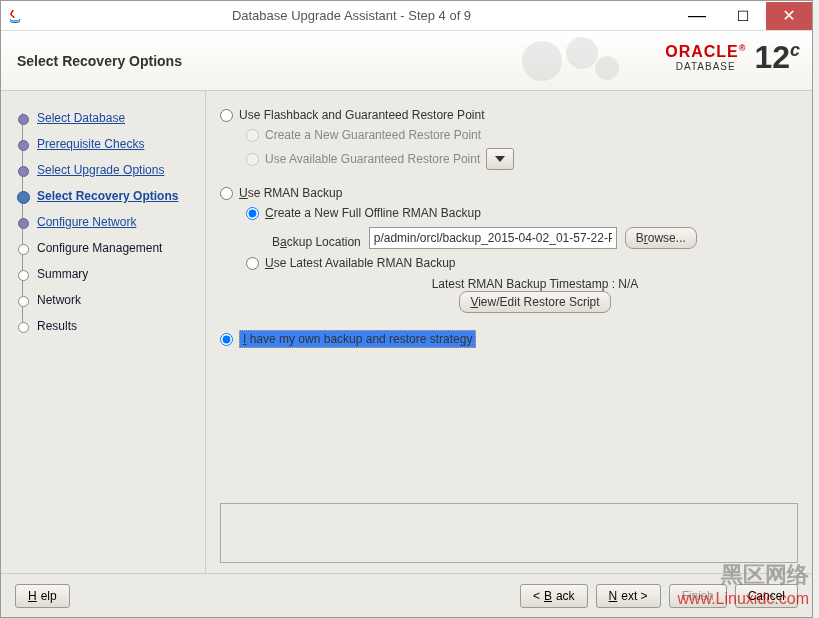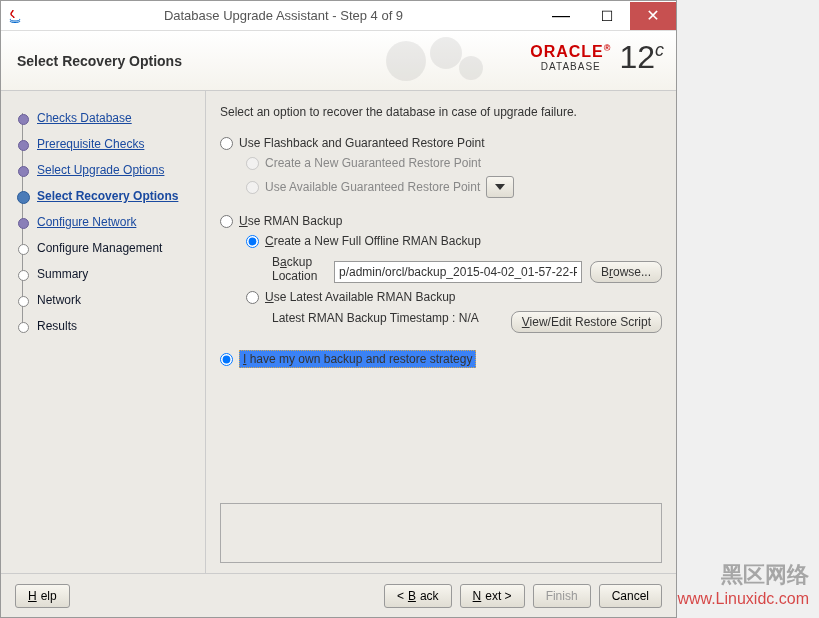--- a/index.html
+++ b/index.html
@@ -1,36 +1,36 @@
 <!DOCTYPE html>
 <html><head>
   <meta charset="utf-8">
   <style>
     * { box-sizing: border-box; margin: 0; padding: 0; }
     body { font-family: Tahoma, Arial, sans-serif; font-size: 12px; background: #f0f0f0; overflow: hidden; }
     
-    .window { width: 677px; height: 618px; background: #eceae5; display: flex; flex-direction: column; border: 1px solid #999; }
+    .window { width: 813px; height: 618px; background: #eceae5; display: flex; flex-direction: column; border: 1px solid #999; }
     
     .titlebar { height: 30px; background: #fff; display: flex; align-items: center; border-bottom: 1px solid #ddd; }
     .titlebar-icon { width: 28px; height: 28px; display: flex; align-items: center; justify-content: center; }
     .java-icon { width: 16px; height: 16px; }
     .titlebar-title { flex: 1; text-align: center; color: #555; font-size: 13px; }
     .titlebar-controls { display: flex; }
     .titlebar-btn { width: 46px; height: 28px; display: flex; align-items: center; justify-content: center; font-family: Arial; cursor: pointer; }
     .titlebar-btn.min { font-size: 18px; }
     .titlebar-btn.max { font-size: 14px; }
     .titlebar-btn.close { background: #c75050; color: #fff; font-size: 16px; }
     
     .header { height: 60px; background: linear-gradient(to bottom, #fff, #f5f3ed); display: flex; align-items: center; padding: 0 16px; border-bottom: 1px solid #ccc; position: relative; }
     .header-title { font-size: 14px; font-weight: bold; color: #333; }
     .header-logo { position: absolute; right: 12px; top: 8px; display: flex; align-items: center; gap: 8px; }
     .oracle-text { text-align: center; }
     .oracle-red { color: #c00; font-weight: bold; font-size: 16px; letter-spacing: 1px; }
     .oracle-db { color: #333; font-size: 10px; letter-spacing: 1px; }
-    .oracle-12c { font-size: 32px; font-weight: normal; color: #333; font-family: Arial; }
+    .oracle-12c { font-size: 32px; font-weight: bold; color: #333; font-family: Arial; }
     .oracle-12c sup { font-size: 18px; font-style: italic; }
     .gear-bg { position: absolute; right: 180px; top: 2px; opacity: 0.15; }
     
     .body-area { flex: 1; display: flex; background: #eceae5; overflow: hidden; }
     
     .sidebar { width: 205px; padding: 14px 8px 14px 16px; border-right: 1px solid #ccc; }
     .step-list { list-style: none; position: relative; }
     .step-list::before { content: ''; position: absolute; left: 5px; top: 8px; bottom: 8px; width: 1px; background: #999; }
     .step-item { position: relative; padding: 6px 0 6px 20px; font-size: 12px; }
     .step-item::before { content: ''; position: absolute; left: 1px; top: 9px; width: 9px; height: 9px; border-radius: 50%; background: #fff; border: 1px solid #888; }
@@ -48,21 +48,21 @@
     .radio-row input[type=radio] { margin-right: 6px; }
     .radio-row label { color: #333; cursor: pointer; }
     .radio-row label u { text-decoration: underline; }
     .radio-row.disabled label { color: #888; }
     .radio-row.selected label { background: #3b82f6; border: 1px dotted #d4a850; padding: 1px 3px; }
     .dropdown-btn { width: 28px; height: 22px; background: linear-gradient(#f8f6f0,#e0ddd3); border: 1px solid #999; border-radius: 3px; display: inline-flex; align-items: center; justify-content: center; margin-left: 6px; cursor: pointer; }
     .input-row { display: flex; align-items: flex-end; padding: 4px 0 4px 52px; gap: 8px; }
     .input-row label { color: #333; }
     .text-input { flex: 0 0 248px; padding: 3px 4px; border: 1px solid #999; background: #fff; font-size: 12px; font-family: inherit; color: #333; }
     .btn { padding: 3px 10px; background: linear-gradient(#f8f6f0,#e0ddd3); border: 1px solid #999; border-radius: 8px; cursor: pointer; font-size: 12px; font-family: inherit; color: #333; }
-    .info-row { padding: 4px 0 4px 52px; color: #333; display: flex; align-items: flex-start; }
+    .info-row { padding: 4px 0 4px 52px; color: #333; display: flex; align-items: center; flex-direction: column; }
     .info-row .spacer { flex: 1; }
     
     .log-box { margin-top: auto; height: 60px; border: 1px solid #aaa; background: #eceae5; }
     
     .footer { height: 44px; border-top: 1px solid #ccc; display: flex; align-items: center; padding: 0 14px; gap: 8px; background: #eceae5; }
     .footer .spacer { flex: 1; }
     .nav-btn { padding: 4px 12px; background: linear-gradient(#f8f6f0,#e0ddd3); border: 1px solid #999; border-radius: 3px; cursor: pointer; font-size: 12px; display: flex; align-items: center; gap: 4px; }
     .nav-btn.disabled { color: #999; cursor: default; }
     .watermark { position: absolute; right: 10px; bottom: 10px; text-align: right; pointer-events: none; }
     .watermark .line1 { font-size: 22px; color: #888; font-weight: bold; opacity: 0.7; }
@@ -103,34 +103,33 @@
         <div class="oracle-db">DATABASE</div>
       </div>
       <div class="oracle-12c"><span>12</span><sup>c</sup></div>
     </div>
   </div>
 
   <div class="body-area">
 
     <div class="sidebar">
       <ul class="step-list">
-        <li class="step-item done"><a>Checks Database</a></li>
+        <li class="step-item done"><a>Select Database</a></li>
         <li class="step-item done"><a>Prerequisite Checks</a></li>
         <li class="step-item done"><a>Select Upgrade Options</a></li>
         <li class="step-item current"><span>Select Recovery Options</span></li>
         <li class="step-item done"><a>Configure Network</a></li>
         <li class="step-item future"><span>Configure Management</span></li>
         <li class="step-item future"><span>Summary</span></li>
         <li class="step-item future"><span>Network</span></li>
         <li class="step-item future"><span>Results</span></li>
       </ul>
     </div>
 
     <div class="content">
-      <div class="content-intro">Select an option to recover the database in case of upgrade failure.</div>
 
       <div class="opt-group">
         <div class="radio-row">
           <input type="radio" name="recovery" style="">
           <label>Use Flashback and Guaranteed Restore Point</label>
         </div>
         <div class="radio-row sub disabled">
           <input type="radio" name="fb" disabled="" style="">
           <label>Create a New Guaranteed Restore Point</label>
         </div>

